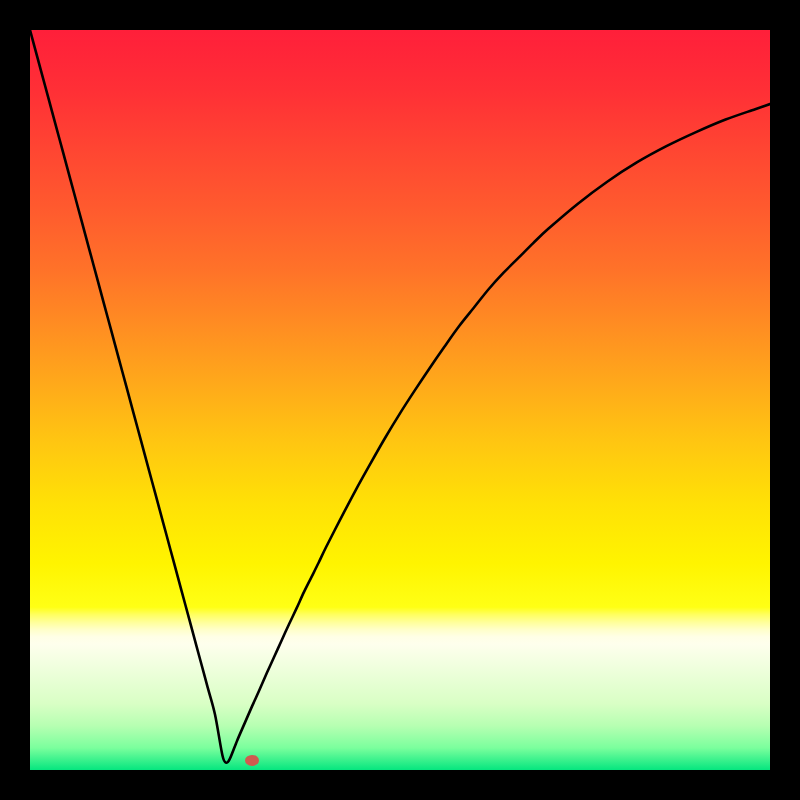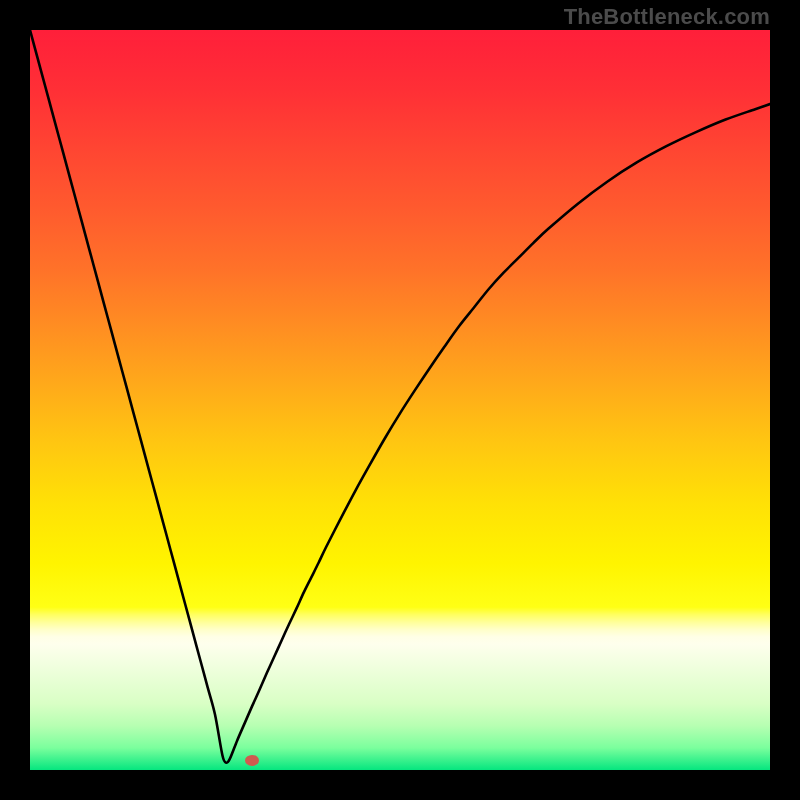--- a/index.html
+++ b/index.html
@@ -47,21 +47,20 @@
     left: 0; top: 0;
     width: 100%;
     height: 100%;
     overflow: visible;
   }
 </style>
 </head>
 <body>
 
 <div class="frame">
-  <div class="watermark">TheBottleneck.com</div>
   <div class="plot-area">
     <svg class="gradient-bg" viewBox="0 0 740 740" preserveAspectRatio="none">
       <defs>
         <linearGradient id="bg-grad" x1="0" y1="0" x2="0" y2="1">
             <stop offset="0%" stop-color="#ff1f3a"></stop>
             <stop offset="8%" stop-color="#ff2f36"></stop>
             <stop offset="16%" stop-color="#ff4532"></stop>
             <stop offset="24%" stop-color="#ff5a2e"></stop>
             <stop offset="32%" stop-color="#ff7129"></stop>
             <stop offset="40%" stop-color="#ff8d22"></stop>

